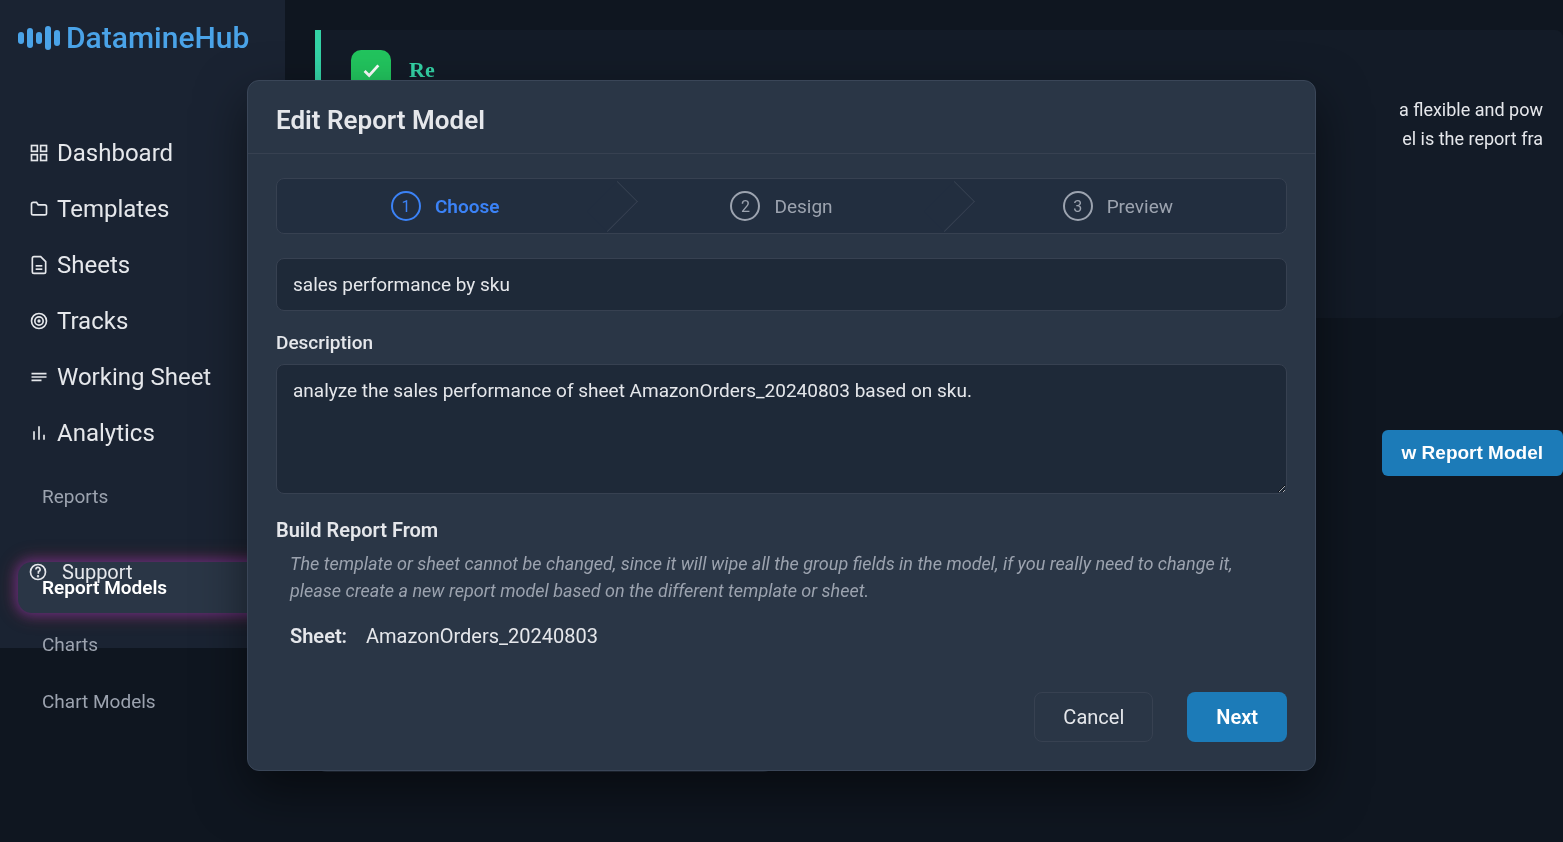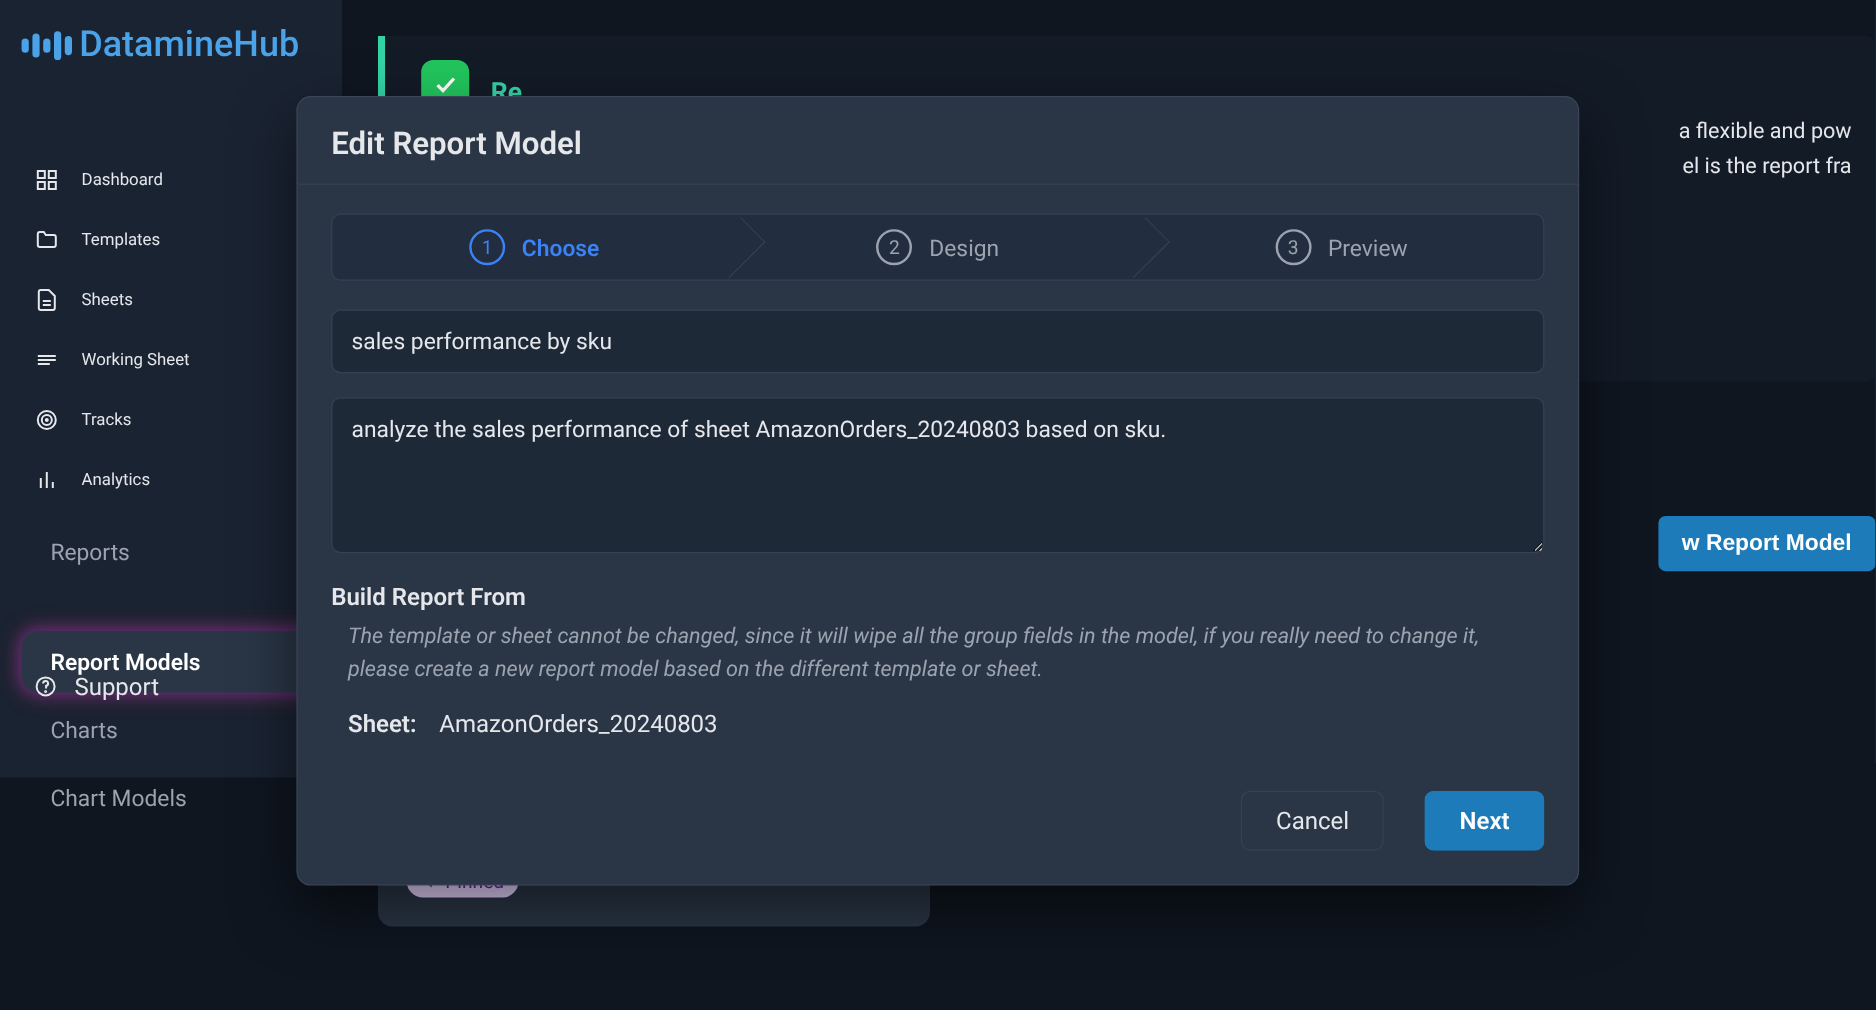--- a/index.html
+++ b/index.html
@@ -55,23 +55,23 @@
     width: 6px;
     border-radius: 3px;
     background: #4aa3e8;
   }
   .nav {
     padding: 40px 18px 0 18px;
   }
   .nav-item {
     display: flex;
     align-items: center;
-    gap: 18px;
+    gap: 7px;
     padding: 14px 10px;
-    font-size: 14px;
+    font-size: 24px;
     color: var(--text-primary);
     border-radius: 8px;
     cursor: pointer;
   }
   .nav-item .icon { width: 22px; height: 22px; display:inline-flex; align-items:center; justify-content:center; }
   .sub-nav {
     padding: 10px 18px 0 18px;
   }
   .sub-nav-item {
     padding: 14px 10px 14px 24px;
@@ -111,21 +111,21 @@
   }
   .info-panel {
     border-left: 6px solid var(--accent-teal);
     padding: 20px 20px 20px 30px;
     background: rgba(30,41,56,0.3);
     margin-bottom: 30px;
     position: relative;
     border-radius: 0 8px 8px 0;
   }
   .info-header {
-    display:flex; align-items:flex-end; gap: 18px;
+    display:flex; align-items:center; gap: 18px; font-family: Liberation Serif, serif;
   }
   .check-badge {
     width: 40px; height: 40px;
     background: #22c55e;
     border-radius: 10px;
     display:flex; align-items:center; justify-content:center;
     color:white; font-size: 22px;
   }
   .info-title {
     color: var(--accent-teal);
@@ -359,34 +359,34 @@
             <path d="M14 2H6a2 2 0 0 0-2 2v16a2 2 0 0 0 2 2h12a2 2 0 0 0 2-2V8l-6-6z"></path>
             <line x1="8" y1="13" x2="16" y2="13"></line>
             <line x1="8" y1="17" x2="16" y2="17"></line>
           </svg>
       </span>
       <span>Sheets</span>
     </div>
     <div class="nav-item">
       <span class="icon">
         <svg width="20" height="20" viewBox="0 0 24 24" fill="none" stroke="currentColor" stroke-width="2">
-            <path d="M3 8h18M3 12h18M3 16h12"></path>
-          </svg>
-      </span>
-      <span>Working Sheet</span>
+            <circle cx="12" cy="12" r="9"></circle>
+            <circle cx="12" cy="12" r="5"></circle>
+            <circle cx="12" cy="12" r="1"></circle>
+          </svg>
+      </span>
+      <span>Tracks</span>
     </div>
     <div class="nav-item">
       <span class="icon">
         <svg width="20" height="20" viewBox="0 0 24 24" fill="none" stroke="currentColor" stroke-width="2">
-            <circle cx="12" cy="12" r="9"></circle>
-            <circle cx="12" cy="12" r="5"></circle>
-            <circle cx="12" cy="12" r="1"></circle>
-          </svg>
-      </span>
-      <span>Tracks</span>
+            <path d="M3 8h18M3 12h18M3 16h12"></path>
+          </svg>
+      </span>
+      <span>Working Sheet</span>
     </div>
     <div class="nav-item">
       <span class="icon">
         <svg width="20" height="20" viewBox="0 0 24 24" fill="none" stroke="currentColor" stroke-width="2">
             <line x1="6" y1="20" x2="6" y2="10"></line>
             <line x1="12" y1="20" x2="12" y2="4"></line>
             <line x1="18" y1="20" x2="18" y2="14"></line>
           </svg>
       </span>
       <span>Analytics</span>
@@ -515,20 +515,21 @@
       </div>
       <div class="step">
         <span class="step-num">3</span>
         <span class="step-label">Preview</span>
       </div>
     </div>
 
     <div class="form">
       <input class="text-input" value="sales performance by sku" style="">
 
+      <div class="field-label">Description</div>
       <textarea class="textarea" style="">analyze the sales performance of sheet AmazonOrders_20240803 based on sku.</textarea>
 
       <div class="build-label">Build Report From</div>
       <div class="build-note">The template or sheet cannot be changed, since it will wipe all the group fields in the model, if you really need to change it, please create a new report model based on the different template or sheet.</div>
       <div class="sheet-line">
         <span class="sl">Sheet:</span>
         <span>AmazonOrders_20240803</span>
       </div>
     </div>
 

